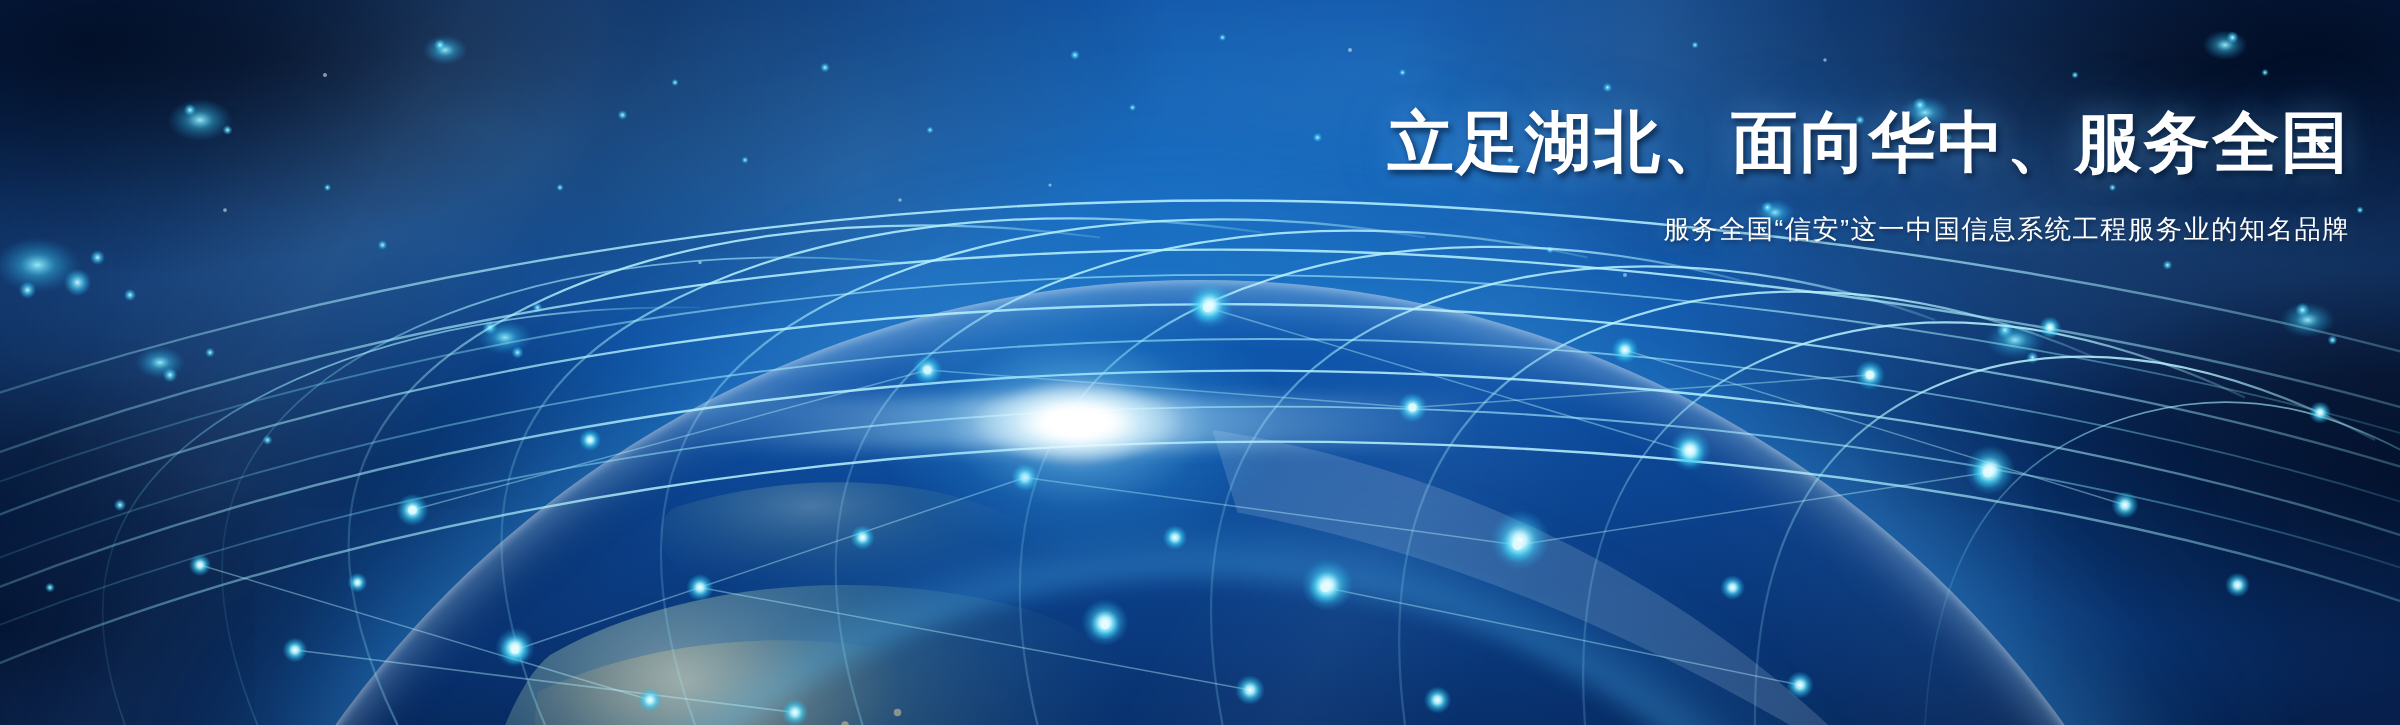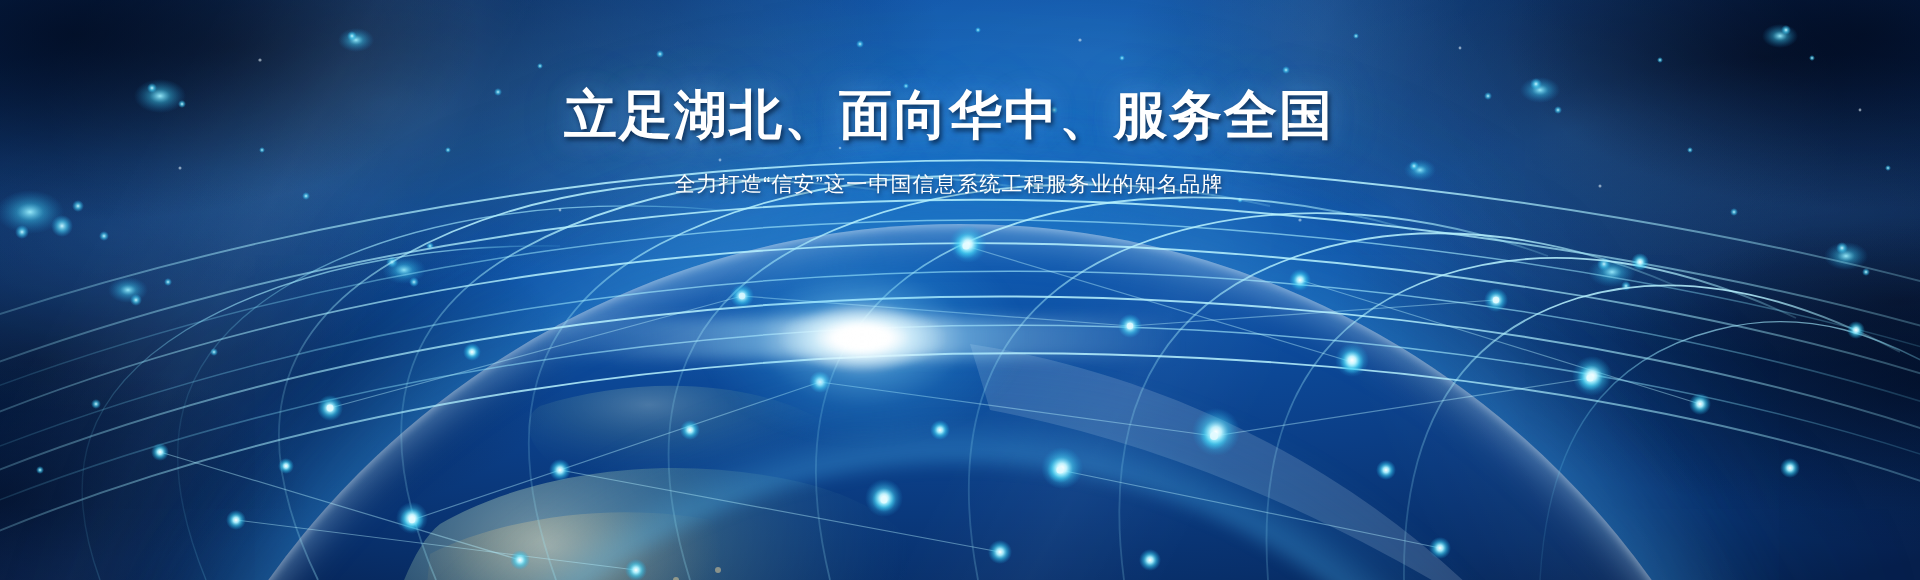--- a/index.html
+++ b/index.html
@@ -122,21 +122,21 @@
     position:absolute; left:-320px; top:-20px;
     width:640px; height:40px;
     background:linear-gradient(90deg, rgba(150,225,255,0) 0%, rgba(190,238,255,0.42) 34%, rgba(255,255,255,0.85) 50%, rgba(190,238,255,0.42) 66%, rgba(150,225,255,0) 100%);
     filter:blur(7px);
   }
 
   
   .copy{
     position:absolute;
     left:0; right:0; top:84px;
-    text-align:center;
+    text-align:right;
     z-index:40;
     margin-left:18px;
   }
   .headline{
     margin:0;
     font-size:53px;
     line-height:1.18;
     font-weight:700;
     color:#ffffff;
     letter-spacing:2px;
@@ -442,16 +442,16 @@
       </g>
     </svg>
   </div>
 
   <div class="hotspot">
     <div class="hotspot-flare"></div>
   </div>
 
   <div class="copy">
     <h1 class="headline">立足湖北、面向华中、服务全国</h1>
-    <p class="subline">全力打造“信安”这一中国信息系统工程服务业的知名品牌</p>
+    <p class="subline">服务全国“信安”这一中国信息系统工程服务业的知名品牌</p>
   </div>
 
 </div>
 
 </body></html>

